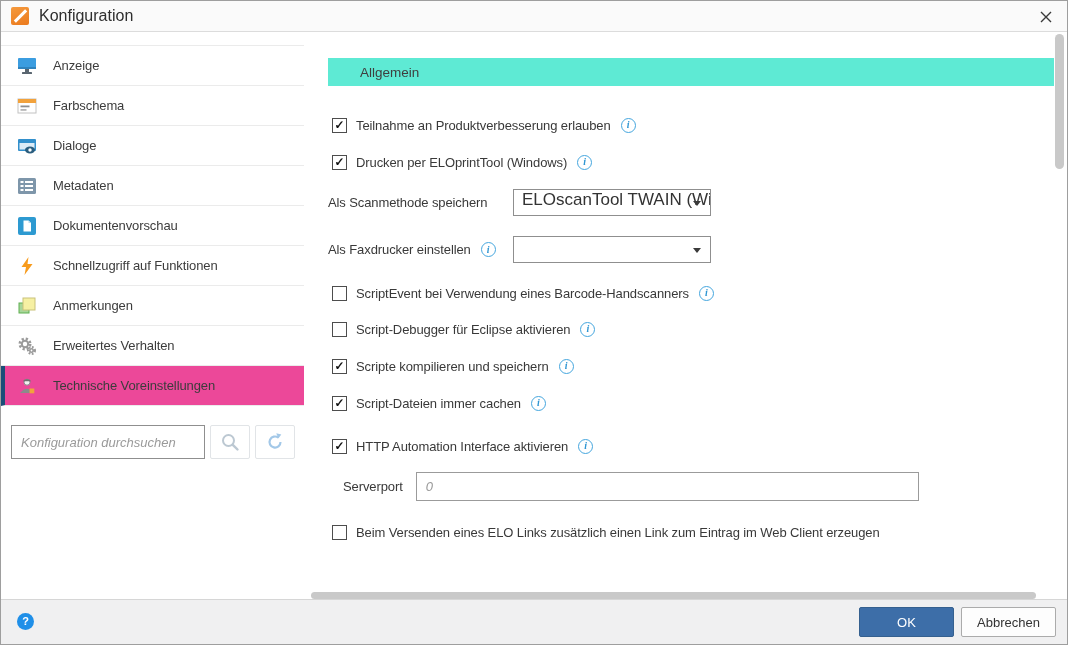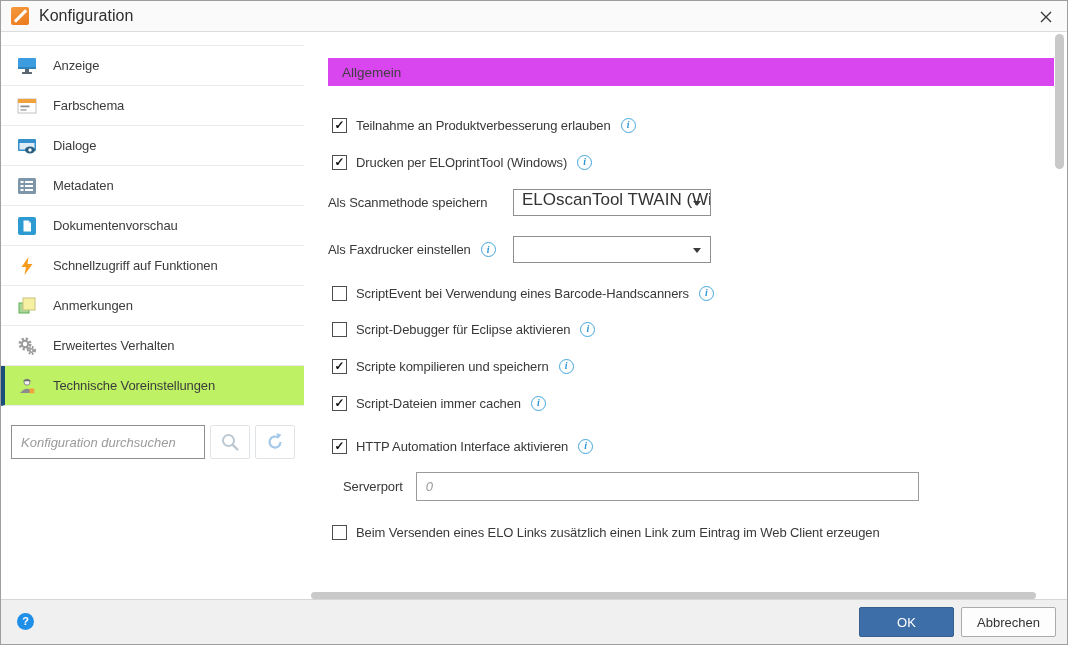--- a/index.html
+++ b/index.html
@@ -12,33 +12,33 @@
   .logo{width:18px;height:18px;margin-right:10px;border-radius:2px;position:relative;
     background:linear-gradient(160deg,#f59a3e,#eb7a1d);overflow:hidden;}
   .logo::after{content:"";position:absolute;left:7.5px;top:1px;width:3px;height:16px;background:#fff;transform:rotate(45deg);}
   .title{font-size:16px;color:#2e2e2e;}
   .closebtn{position:absolute;right:8px;top:3px;width:26px;height:26px;display:flex;align-items:center;justify-content:center;cursor:default;}
   
   .sidebar{position:absolute;left:0;top:31px;width:313px;height:569px;background:#fff;
     border-right:1px solid #dddddd;box-sizing:border-box;}
   .nav{margin-top:13px;border-top:1px solid #ebebeb;}
   .item{height:40px;display:flex;align-items:center;padding-left:14px;border-bottom:1px solid #ebebeb;box-sizing:border-box;}
-  .item.selected{background:#bef264;border-left:4px solid #1b4e78;padding-left:10px;}
+  .item.selected{background:#ec4899;border-left:4px solid #1b4e78;padding-left:10px;}
   .ic{width:24px;display:flex;justify-content:center;align-items:center;margin-right:14px;}
   .item-label{font-size:13px;color:#3c3c3c;letter-spacing:-0.1px;}
   .search-row{position:absolute;left:10px;top:393px;display:flex;align-items:center;}
   .search-input{width:194px;height:34px;box-sizing:border-box;border:1px solid #8f8f8f;padding:0 9px;
     font-size:13px;font-family:"Liberation Sans",sans-serif;color:#444;}
   .search-input::placeholder{color:#9a9a9a;font-style:italic;}
   .sbtn{width:40px;height:34px;margin-left:5px;border:1px solid #e1e4e7;border-radius:2px;background:#fff;
     display:flex;align-items:center;justify-content:center;box-sizing:border-box;}
   
   .main{position:absolute;left:303px;top:31px;right:0;height:569px;background:#fff;}
-  .section-bar{position:absolute;left:24px;top:26px;width:726px;height:28px;background:#d946ef;
-    display:flex;align-items:center;padding-left:14px;box-sizing:border-box;font-size:13.5px;color:#3f3f3f;}
+  .section-bar{position:absolute;left:24px;top:26px;width:726px;height:28px;background:#5eead4;
+    display:flex;align-items:center;padding-left:32px;box-sizing:border-box;font-size:13.5px;color:#3f3f3f;}
   .row{position:absolute;left:28px;height:18px;display:flex;align-items:center;}
   .cb{width:15px;height:15px;box-sizing:border-box;border:1px solid #4d4d4d;background:#fff;margin-right:9px;
     display:flex;align-items:center;justify-content:center;font-size:12px;font-weight:bold;color:#111;line-height:1;}
   .lbl{font-size:13px;color:#393939;letter-spacing:-0.1px;white-space:nowrap;}
   .info{width:15px;height:15px;box-sizing:border-box;margin-left:10px;border-radius:50%;
     border:1px solid #45a6de;color:#2f96d3;font-size:10px;font-weight:bold;font-style:italic;
     font-family:"Liberation Serif",serif;display:flex;align-items:center;justify-content:center;line-height:1;}
   .ddrow{position:absolute;left:24px;height:27px;display:flex;align-items:center;}
   .select{position:absolute;left:209px;width:198px;height:27px;box-sizing:border-box;border:1px solid #8f8f8f;
     background:#fff;display:flex;padding:0 26px 0 8px;font-size:17px;color:#333;white-space:nowrap;overflow:hidden;}

